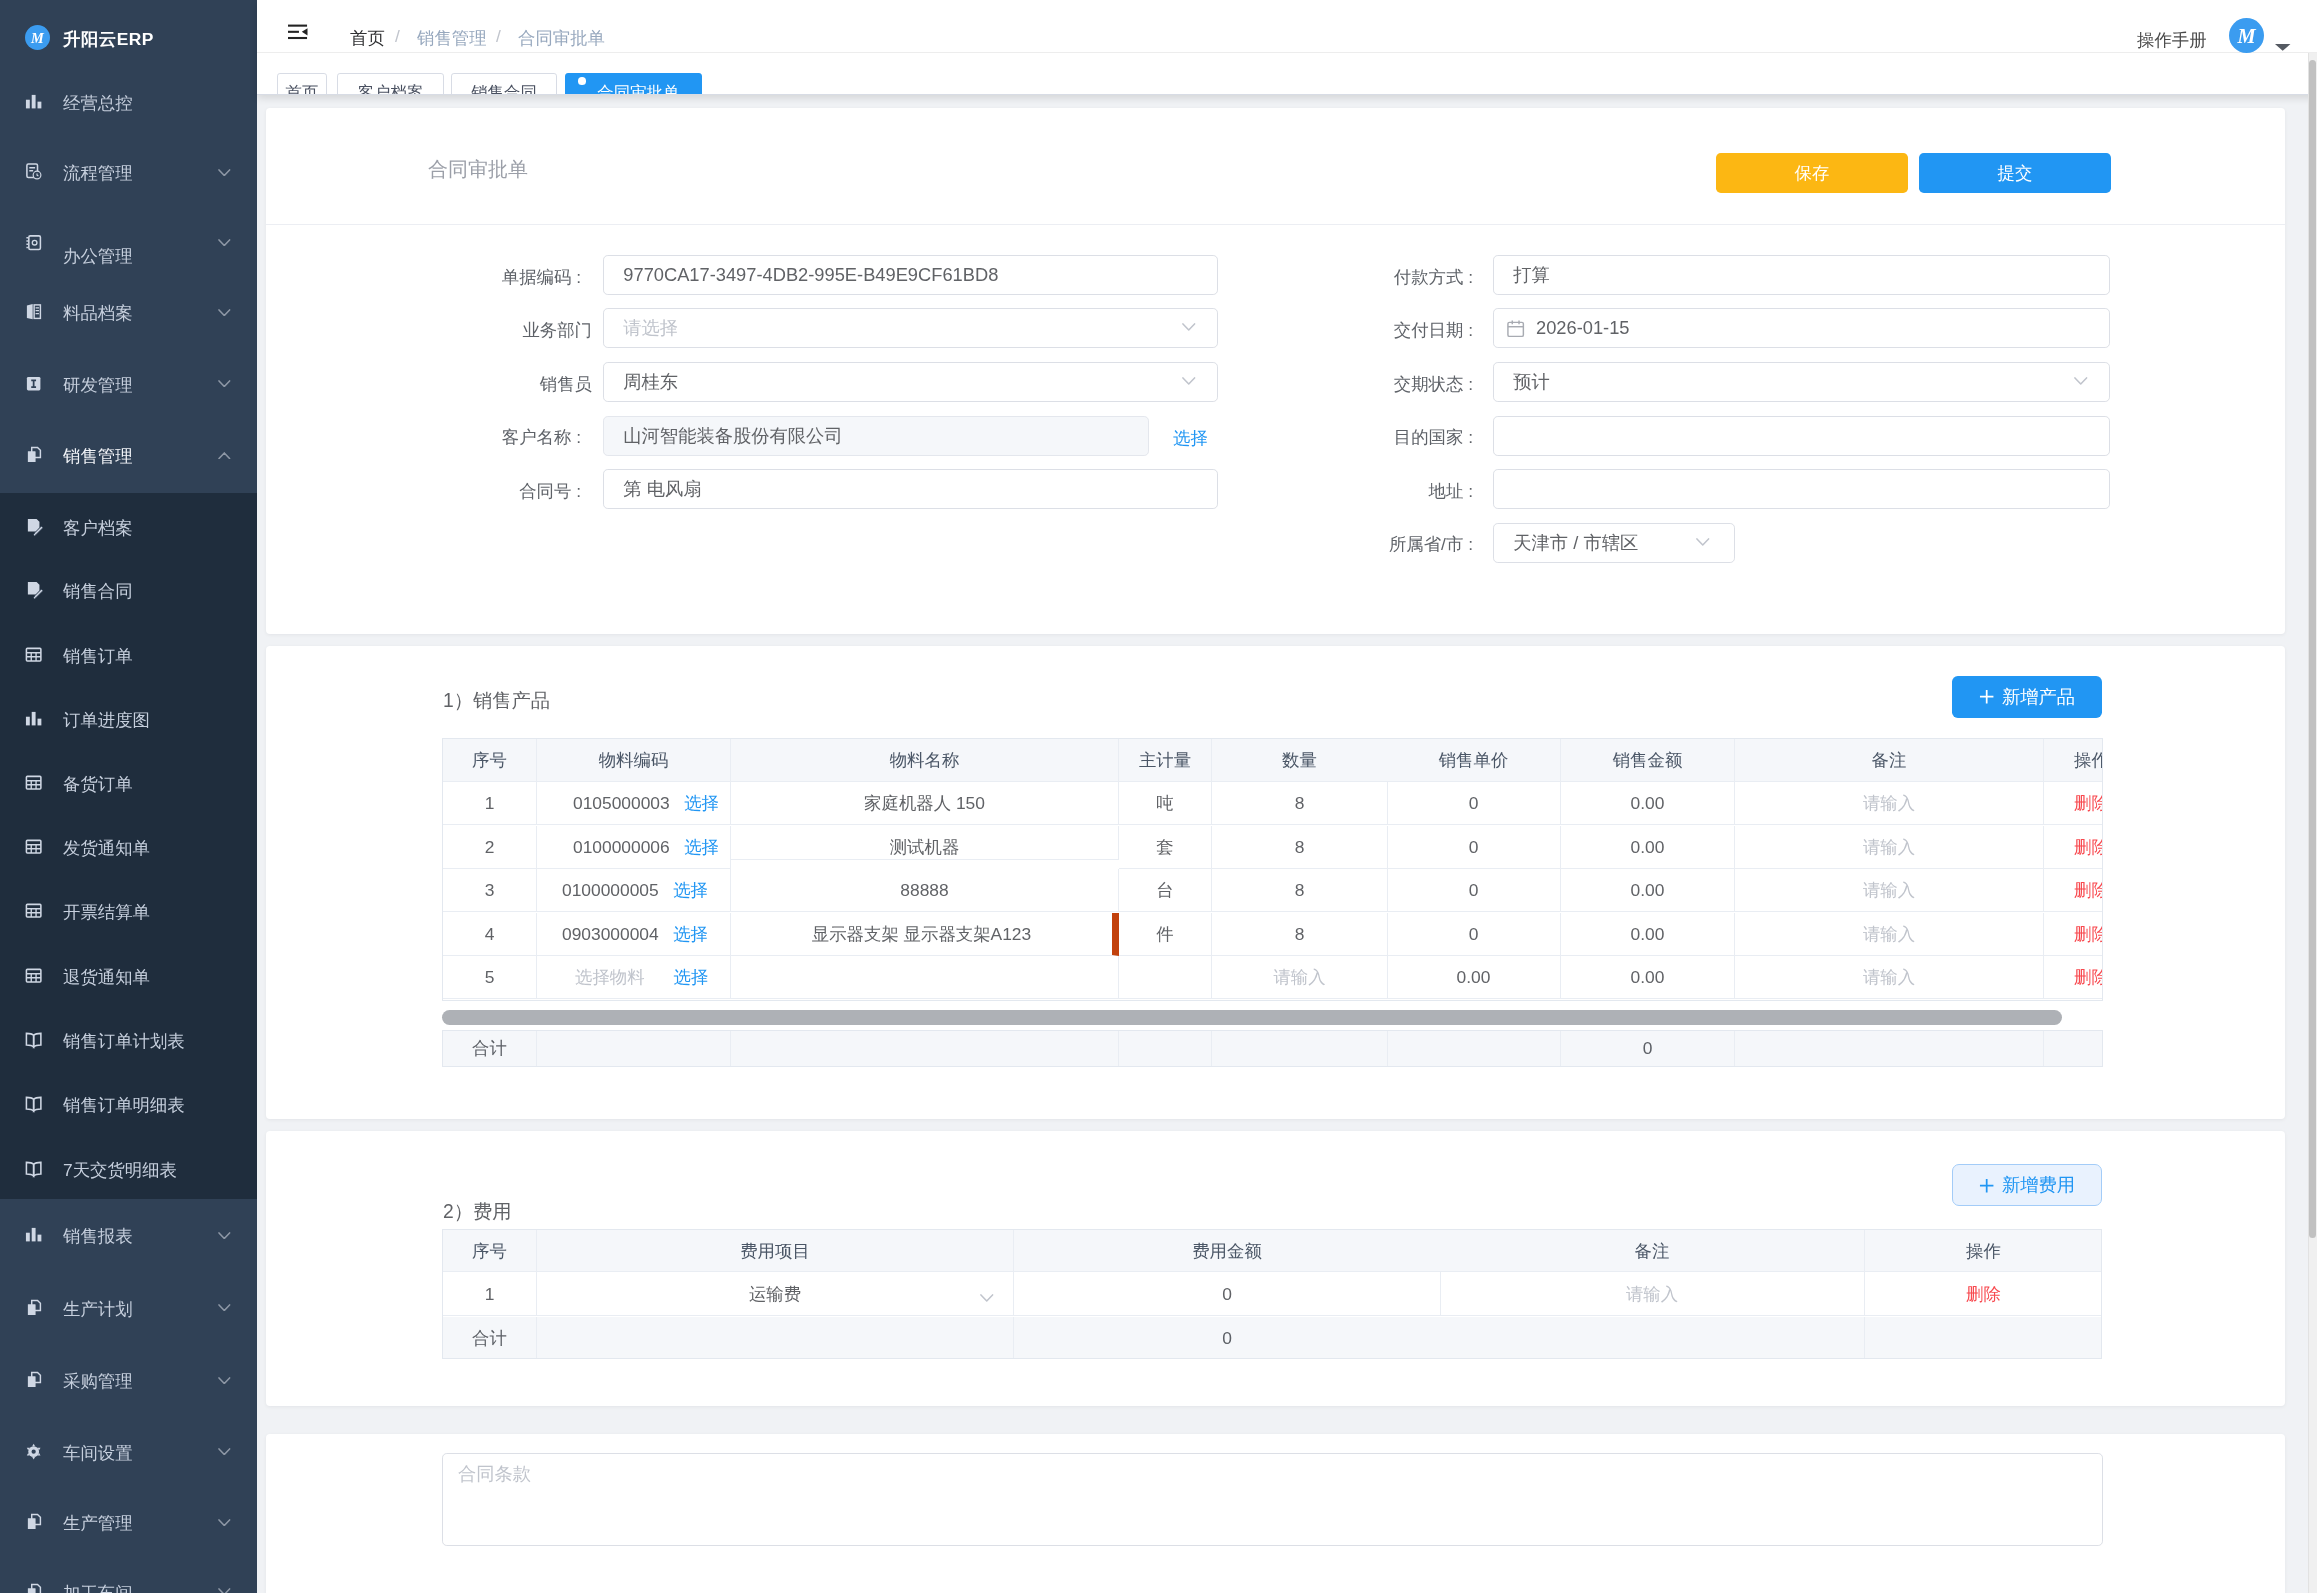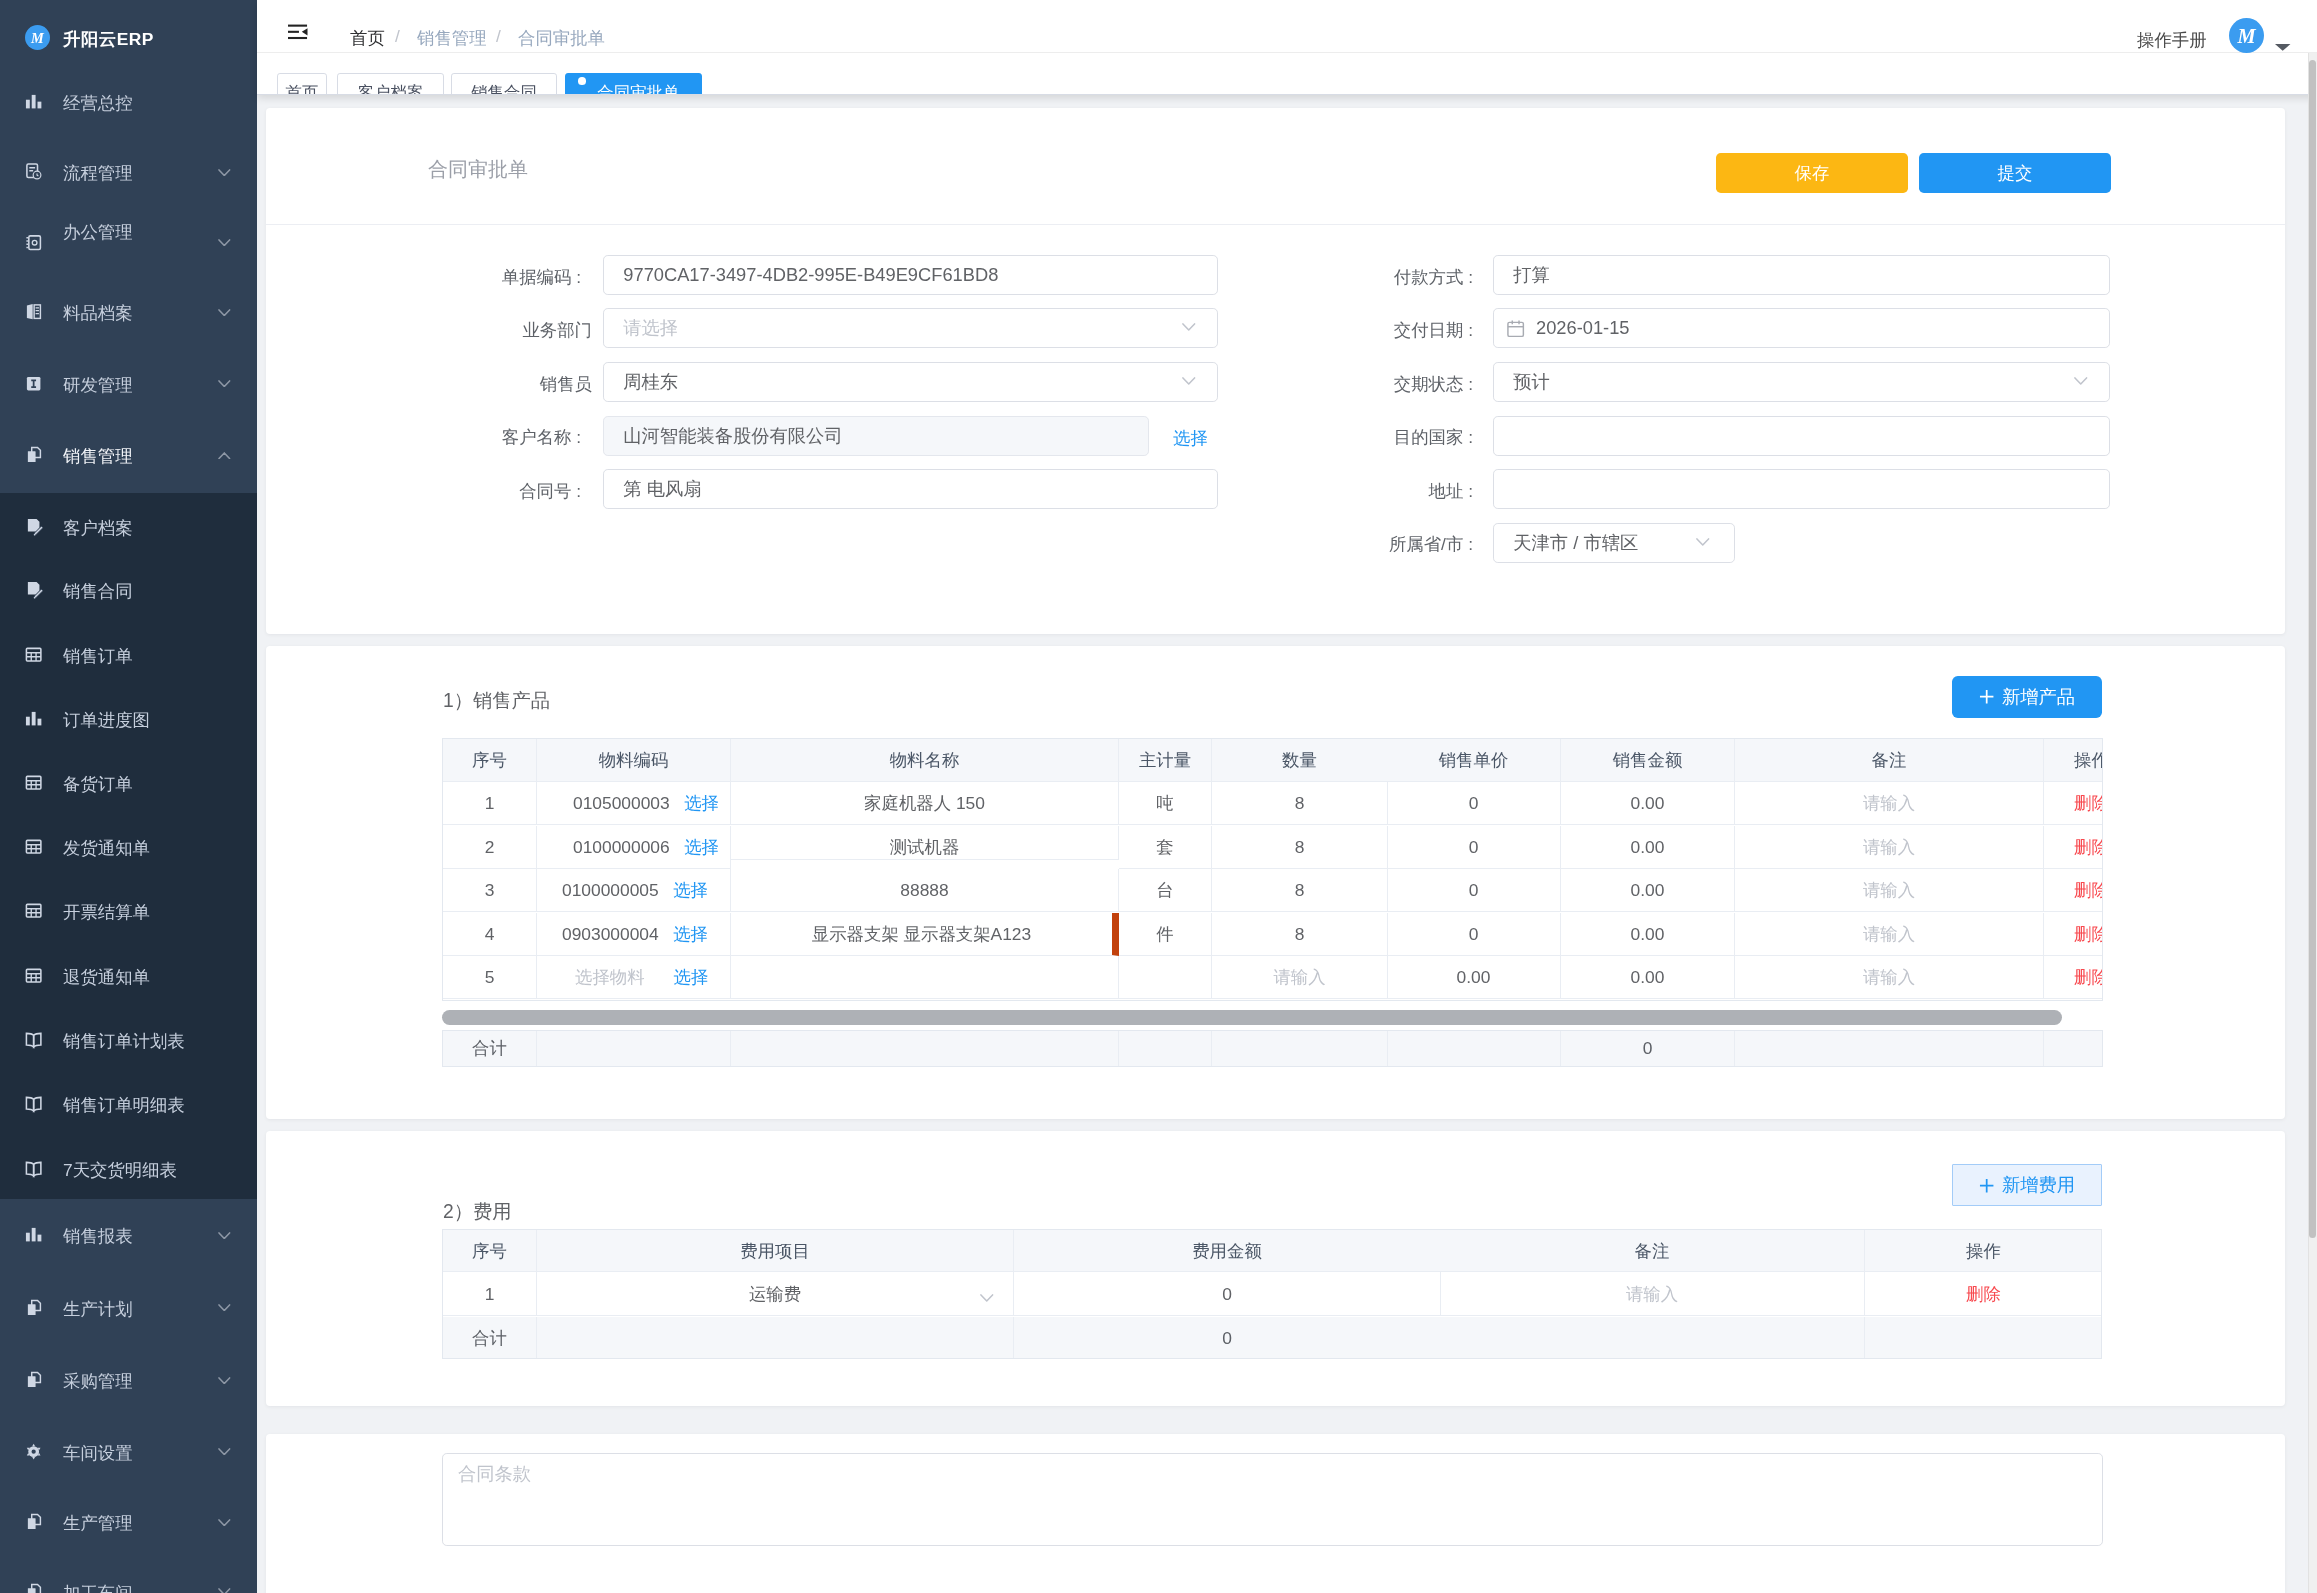--- a/index.html
+++ b/index.html
@@ -35,21 +35,21 @@
   </svg>
 <div class="abs" style="left:63px;top:161px;font-size:17.4px;color:#c6cfdd">流程管理</div>
 <svg style="position:absolute;left:218px;top:168px" width="12.6" height="7.7" viewBox="0 0 13 8">
     <polyline points="1,2 6.5,7.8500000000000005 12,2" fill="none" stroke="#8d97a5" stroke-width="1.6" stroke-linecap="round" stroke-linejoin="round"></polyline>
   </svg>
 <svg style="position:absolute;left:24px;top:233px" width="19.3" height="19.3" viewBox="0 0 20 20">
     <rect x="5" y="3" width="12" height="14" rx="1.5" fill="none" stroke="#cfd7e4" stroke-width="1.6"></rect>
     <circle cx="11" cy="10" r="2.4" fill="none" stroke="#cfd7e4" stroke-width="1.4"></circle>
     <path d="M2.5 5h1.6M2.5 8.3h1.6M2.5 11.6h1.6M2.5 15h1.6" stroke="#cfd7e4" stroke-width="1.5"></path>
   </svg>
-<div class="abs" style="left:63px;top:220px;font-size:17.4px;color:#c6cfdd">办公管理</div>
+<div class="abs" style="left:63px;top:244px;font-size:17.4px;color:#c6cfdd">办公管理</div>
 <svg style="position:absolute;left:218px;top:238px" width="12.6" height="7.7" viewBox="0 0 13 8">
     <polyline points="1,2 6.5,7.8500000000000005 12,2" fill="none" stroke="#8d97a5" stroke-width="1.6" stroke-linecap="round" stroke-linejoin="round"></polyline>
   </svg>
 <svg style="position:absolute;left:24px;top:302px" width="19.3" height="19.3" viewBox="0 0 20 20">
     <path d="M3 3.5 9 2v16l-6-1.5z" fill="#cfd7e4"></path>
     <rect x="10.5" y="3" width="6.5" height="14" fill="none" stroke="#cfd7e4" stroke-width="1.5"></rect>
     <path d="M12 6h3.5M12 9h3.5M12 12h3.5" stroke="#cfd7e4" stroke-width="1.3"></path>
   </svg>
 <div class="abs" style="left:63px;top:301px;font-size:17.4px;color:#c6cfdd">料品档案</div>
 <svg style="position:absolute;left:218px;top:308px" width="12.6" height="7.7" viewBox="0 0 13 8">
@@ -327,21 +327,21 @@
 <div class="cell" style="left:288px;top:0;width:388px;height:37px;border-right:1px solid #e9edf3;line-height:35px;color:#5c6066"></div>
 <div class="cell" style="left:676px;top:0;width:93px;height:37px;border-right:1px solid #e9edf3;line-height:35px;color:#5c6066"></div>
 <div class="cell" style="left:769px;top:0;width:176px;height:37px;border-right:1px solid #e9edf3;line-height:35px;color:#5c6066"></div>
 <div class="cell" style="left:944px;top:0;width:174px;height:37px;border-right:1px solid #e9edf3;line-height:35px;color:#5c6066"></div>
 <div class="cell" style="left:1118px;top:0;width:174px;height:37px;border-right:1px solid #e9edf3;line-height:35px;color:#5c6066">0</div>
 <div class="cell" style="left:1292px;top:0;width:309px;height:37px;border-right:1px solid #e9edf3;line-height:35px;color:#5c6066"></div>
 <div class="cell" style="left:1601px;top:0;width:117px;height:37px;border-right:1px solid #e9edf3;line-height:35px;color:#5c6066"></div>
 </div>
 <div class="card" style="top:1131px;height:275px"></div>
 <div class="abs" style="left:443px;top:1198px;font-size:19.3px;color:#606266">2）费用</div>
-<div class="abs" style="left:1952px;top:1164px;width:150px;height:42px;background:#e9f2fe;border:1px solid #a3ccf8;border-radius:1px;color:#2196f3;font-size:18.3px;line-height:40px;text-align:center;padding-left:23px">新增费用</div>
+<div class="abs" style="left:1952px;top:1164px;width:150px;height:42px;background:#e9f2fe;border:1px solid #a3ccf8;border-radius:7px;color:#2196f3;font-size:18.3px;line-height:40px;text-align:center;padding-left:23px">新增费用</div>
 <svg class="abs" style="left:1979px;top:1178px" width="15.4" height="15.4" viewBox="0 0 16 16">
     <path d="M8 1v14M1 8h14" stroke="#2196f3" stroke-width="1.8"></path>
   </svg>
 <div class="abs" style="left:442px;top:1229px;width:1660px;height:130px;overflow:hidden;border:1px solid #e3e8ef">
 <div class="cell" style="left:0px;top:0;width:94px;height:42px;background:#f5f7fa;border-right:1px solid #e9edf3;border-bottom:1px solid #e9edf3;line-height:42px;font-weight:500;color:#4a5666">序号</div>
 <div class="cell" style="left:94px;top:0;width:477px;height:42px;background:#f5f7fa;border-right:1px solid #e9edf3;border-bottom:1px solid #e9edf3;line-height:42px;font-weight:500;color:#4a5666">费用项目</div>
 <div class="cell" style="left:571px;top:0;width:427px;height:42px;background:#f5f7fa;border-right:1px solid #e9edf3;border-bottom:1px solid #e9edf3;line-height:42px;font-weight:500;color:#4a5666">费用金额</div>
 <div class="cell" style="left:997px;top:0;width:425px;height:42px;background:#f5f7fa;border-right:1px solid #e9edf3;border-bottom:1px solid #e9edf3;line-height:42px;font-weight:500;color:#4a5666">备注</div>
 <div class="cell" style="left:1422px;top:0;width:238px;height:42px;background:#f5f7fa;border-right:1px solid #e9edf3;border-bottom:1px solid #e9edf3;line-height:42px;font-weight:500;color:#4a5666">操作</div>
 <div class="cell" style="left:0px;top:42px;width:94px;height:44px;border-right:1px solid #e9edf3;border-bottom:1px solid #e9edf3;line-height:44px;color:#606266">1</div>

